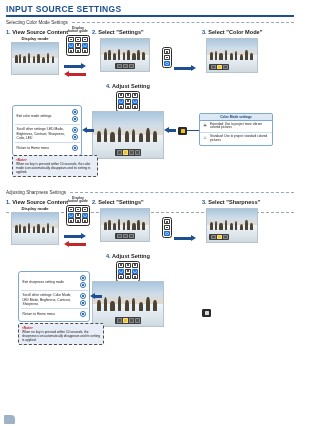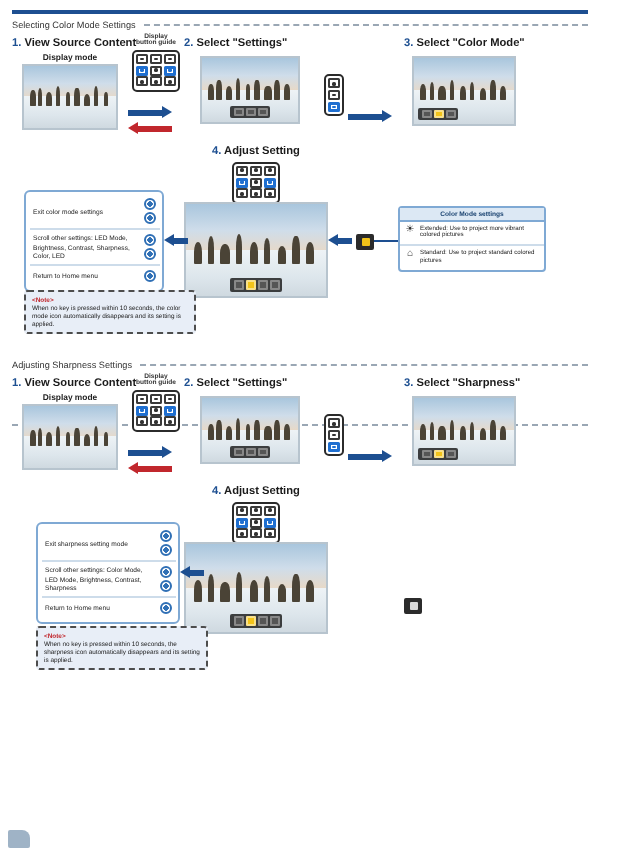--- a/index.html
+++ b/index.html
@@ -180,20 +180,21 @@
     background:#9fb3c6; border-radius:1px 4px 1px 1px;
   }
   .mid-divider {
     position:absolute; left:6px; right:6px; border-top:1px dashed #9aa7b4;
   }
 </style>
 </head>
 <body>
 
 <div class="page-header">
+  <div class="page-title">Input Source Settings</div>
   <div class="title-rule"></div>
 </div>
 
 <div class="section-head">
   <span class="label">Selecting Color Mode Settings</span>
   <span class="dash"></span>
 </div>
 
 <div class="section">
   <div class="steps-row">

